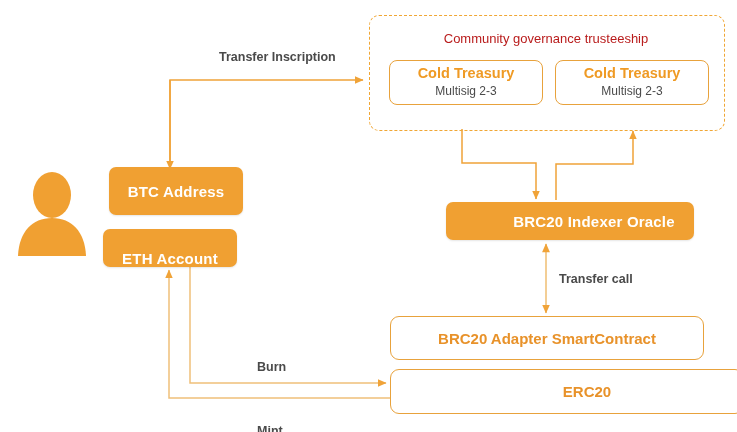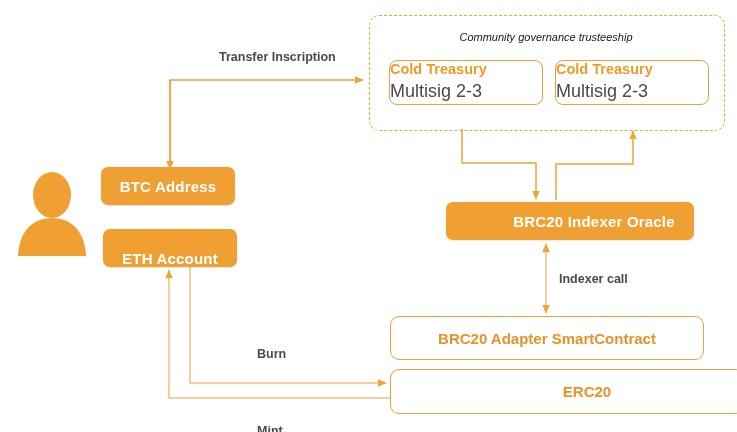--- a/index.html
+++ b/index.html
@@ -56,50 +56,50 @@
   }
 
   
   .treasury {
     position: absolute;
     background: #ffffff;
     border: 1.3px solid #E8A23C;
     border-radius: 8px;
     display: flex;
     flex-direction: column;
+    align-items: center;
     justify-content: center;
   }
   .treasury .t-title {
     color: #EF9A24;
     font-size: 14.5px;
     font-weight: bold;
     line-height: 1.1;
   }
   .treasury .t-sub {
     color: #4A4A4A;
-    font-size: 18px;
+    font-size: 12px;
     font-weight: normal;
     line-height: 1.35;
     margin-top: 1px;
   }
 
   
   .group-dashed {
     position: absolute;
     border: 1.6px dashed #F0A634;
     border-radius: 10px;
     background: transparent;
   }
   .group-caption {
     position: absolute;
-    color: #0f172a;
-    font-size: 11px;
+    color: #b91c1c;
+    font-size: 13px;
     font-weight: normal;
     white-space: nowrap;
-    font-style: italic;
   }
 
   
   .edge-label {
     position: absolute;
     color: #4A4A4A;
     font-size: 12.5px;
     font-weight: bold;
     white-space: nowrap;
   }
@@ -139,21 +139,21 @@
     <path d="M390,398 L169,398 L169,270" fill="none" stroke="#EFC07A" stroke-width="1.5" marker-end="url(#ah)"></path>
   </svg>
 
   <div class="avatar" style="left:16px; top:170px; width:72px; height:86px;">
     <svg viewBox="0 0 72 86" width="72" height="86" xmlns="http://www.w3.org/2000/svg">
       <ellipse cx="36" cy="25" rx="19" ry="23" fill="#F0A032"></ellipse>
       <path d="M36 48 C16 48 3 62 2 86 L70 86 C69 62 56 48 36 48 Z" fill="#F0A032"></path>
     </svg>
   </div>
 
-  <div class="node-solid" style="left:101px; top:167px; width:134px; height:38px;">
+  <div class="node-solid" style="left:109px; top:167px; width:134px; height:48px;">
     <span>BTC Address</span>
   </div>
 
   <div class="node-solid" style="left:103px; top:229px; width:134px; height:38px;align-items:flex-end;">
     <span>ETH Account</span>
   </div>
 
   <div class="group-dashed" style="left:369px; top:15px; width:354px; height:114px;"></div>
 
   <div class="group-caption" style="left:369px; top:31px; width:354px; text-align:center;">Community governance trusteeship</div>
@@ -175,19 +175,19 @@
   <div class="node-outline" style="left:390px; top:316px; width:312px; height:42px;justify-content:center;">
     <span>BRC20 Adapter SmartContract</span>
   </div>
 
   <div class="node-outline" style="left:390px; top:369px; width:312px; height:43px;padding-left:40px;">
     <span>ERC20</span>
   </div>
 
   <div class="edge-label" style="left:219px; top:50px;">Transfer Inscription</div>
 
-  <div class="edge-label" style="left:559px; top:272px;">Indexer call</div>
+  <div class="edge-label" style="left:559px; top:272px;">Transfer call</div>
 
-  <div class="edge-label" style="left:257px; top:347px;">Burn</div>
+  <div class="edge-label" style="left:257px; top:360px;">Burn</div>
 
   <div class="edge-label" style="left:257px; top:424px;">Mint</div>
 
 </div>
 
 </body></html>

